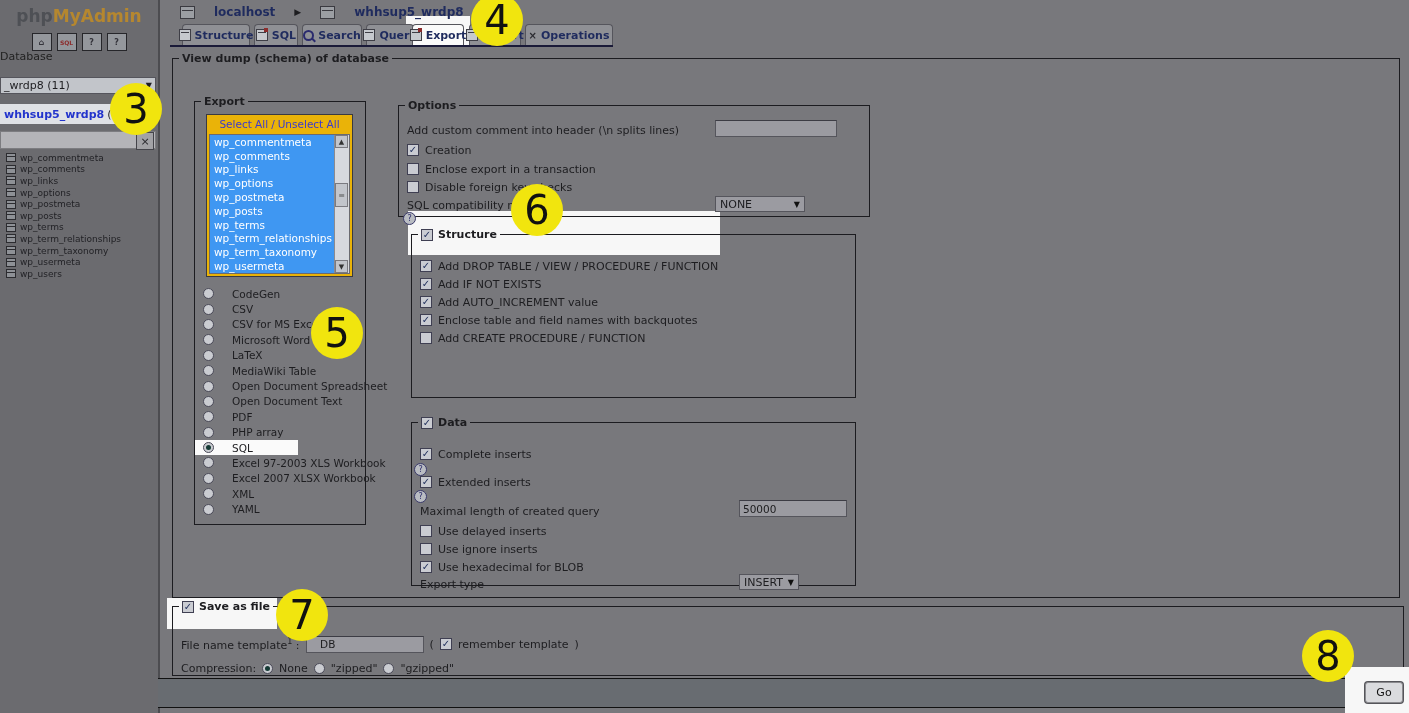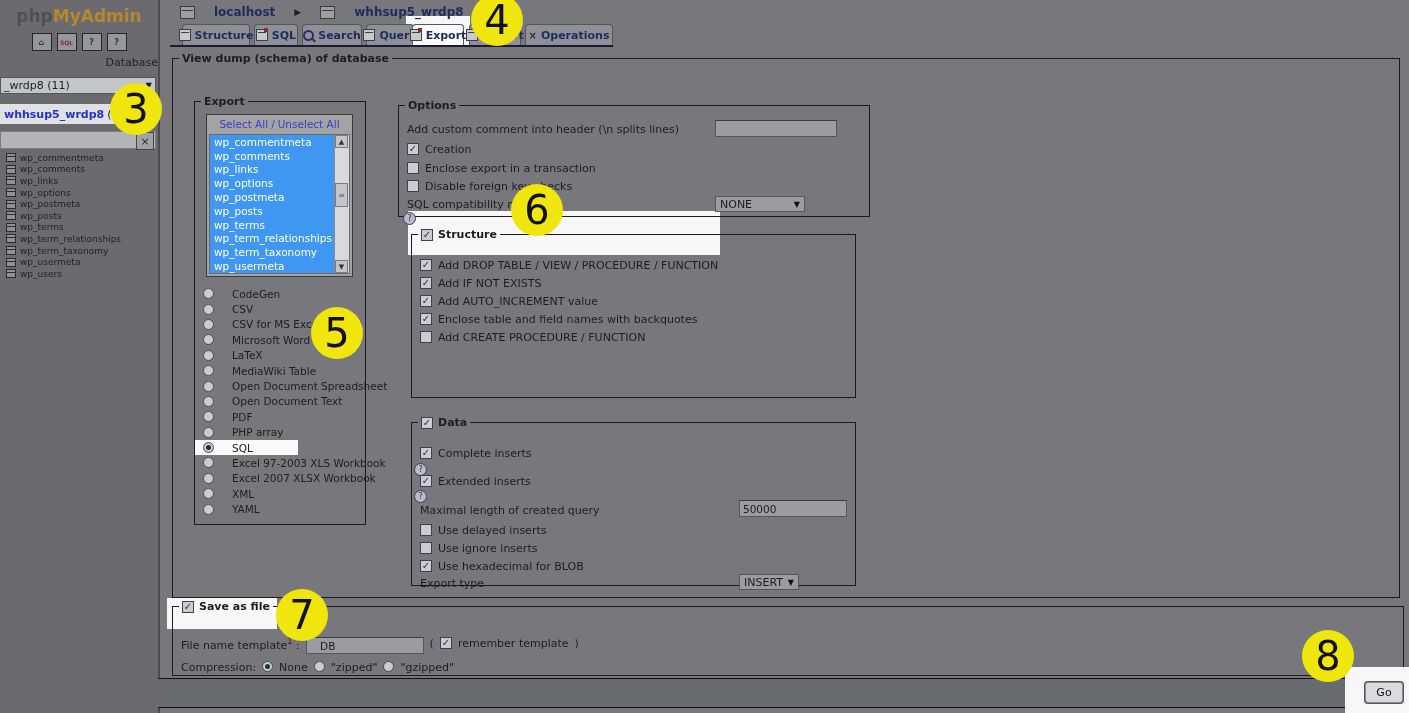--- a/index.html
+++ b/index.html
@@ -8,21 +8,21 @@
     font-size:11px;color:#1d1d20;}
   
   .sidebar{position:absolute;left:0;top:0;width:158px;height:713px;background:#6b6b6f;
     border-right:2px solid #4c4c50;z-index:2;}
   .logo{position:absolute;top:6px;width:100%;text-align:center;font-size:17px;font-weight:bold;}
   .logo .lphp{color:#4e5055;} .logo .lmya{color:#b5872f;}
   .sicons{position:absolute;top:33px;width:100%;display:flex;justify-content:center;gap:5px;}
   .sico{width:18px;height:16px;border:1px solid #26262a;background:#94979c;display:flex;
     align-items:center;justify-content:center;font-size:8px;color:#33333a;font-weight:bold;}
   .sico .red{color:#8c2c2c;font-size:6px;}
-  .dblabel{position:absolute;top:56px;width:100%;text-align:right;color:#222;}
+  .dblabel{position:absolute;top:50px;width:100%;text-align:left;color:#222;}
   .dbselect{position:absolute;top:77px;left:0;width:156px;height:17px;background:#c2c5ca;
     border:1px solid #55555c;display:flex;align-items:center;justify-content:space-between;
     padding:0 3px;box-sizing:border-box;}
   .dbcur{position:absolute;top:104px;left:0;width:116px;height:20px;background:#dfe1e5;
     display:flex;align-items:center;padding-left:4px;box-sizing:border-box;white-space:nowrap;}
   .dbcur a{color:#2334cc;font-weight:bold;text-decoration:none;}
   .dbcur .cnt{color:#26262a;margin-left:3px;}
   .tfilter{position:absolute;top:131px;left:0;width:156px;height:18px;background:#b4b4b8;
     border:1px solid #7c7c80;box-sizing:border-box;}
   .tfilter .x{position:absolute;right:1px;top:0;width:16px;height:16px;border:1px solid #44444a;
@@ -64,23 +64,23 @@
     border:1px solid #4a4a58;position:relative;box-sizing:border-box;flex:0 0 auto;}
   .radio.sel::after{content:"";position:absolute;left:2px;top:2px;width:5px;height:5px;
     border-radius:50%;background:#153a35;}
   .tinput{background:#9b9ba1;border:1px solid #55555c;border-top-color:#3c3c44;height:15px;
     font:10.5px "DejaVu Sans",sans-serif;color:#1c1c1e;padding:0 3px;box-sizing:content-box;}
   .fsel{position:absolute;background:#9b9ba1;border:1px solid #55555c;height:16px;display:flex;
     align-items:center;justify-content:space-between;padding:0 4px;box-sizing:border-box;font-size:11px;}
   .fsel .arr{font-size:8px;color:#111;}
   .help{display:inline-flex;width:11px;height:11px;border-radius:50%;border:1px solid #3a3a6a;
     color:#2a2a6a;font-size:8px;align-items:center;justify-content:center;background:#b9bcc2;}
-  .crow{position:absolute;left:8px;display:flex;gap:6px;height:14px;font-size:11px;white-space:nowrap;}
-  
-  .selbox{position:absolute;left:11px;top:6px;width:147px;height:163px;background:#a3a3a3;
+  .crow{position:absolute;left:8px;display:flex;gap:6px;align-items:center;height:14px;font-size:11px;white-space:nowrap;}
+  
+  .selbox{position:absolute;left:11px;top:6px;width:147px;height:163px;background:#eab308;
     border:1px solid #3a3a40;box-sizing:border-box;}
   .selall{height:17px;display:flex;align-items:center;justify-content:center;gap:3px;
     color:#3a3ad0;font-size:10.5px;white-space:nowrap;}
   .selall a{color:#3a3ad0;text-decoration:none;}
   .mselect{position:absolute;left:2px;right:2px;top:19px;bottom:2px;background:#f2f3f6;
     border:1px solid #6a6a70;display:flex;}
   .mitems{flex:1;overflow:hidden;}
   .mitem{height:13.8px;display:flex;align-items:center;padding-left:4px;background:#3f97f2;
     color:#fff;font-size:10.5px;white-space:nowrap;}
   .sbar{width:14px;background:#d7d9de;border-left:1px solid #8a8a90;position:relative;flex:0 0 auto;}

